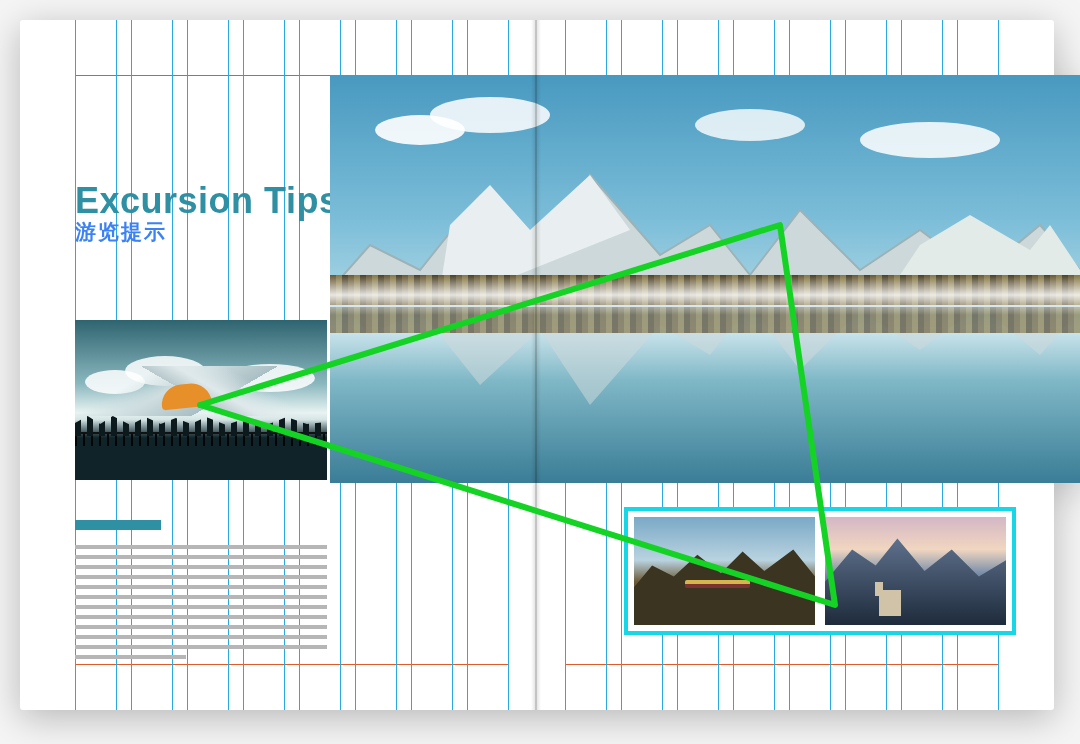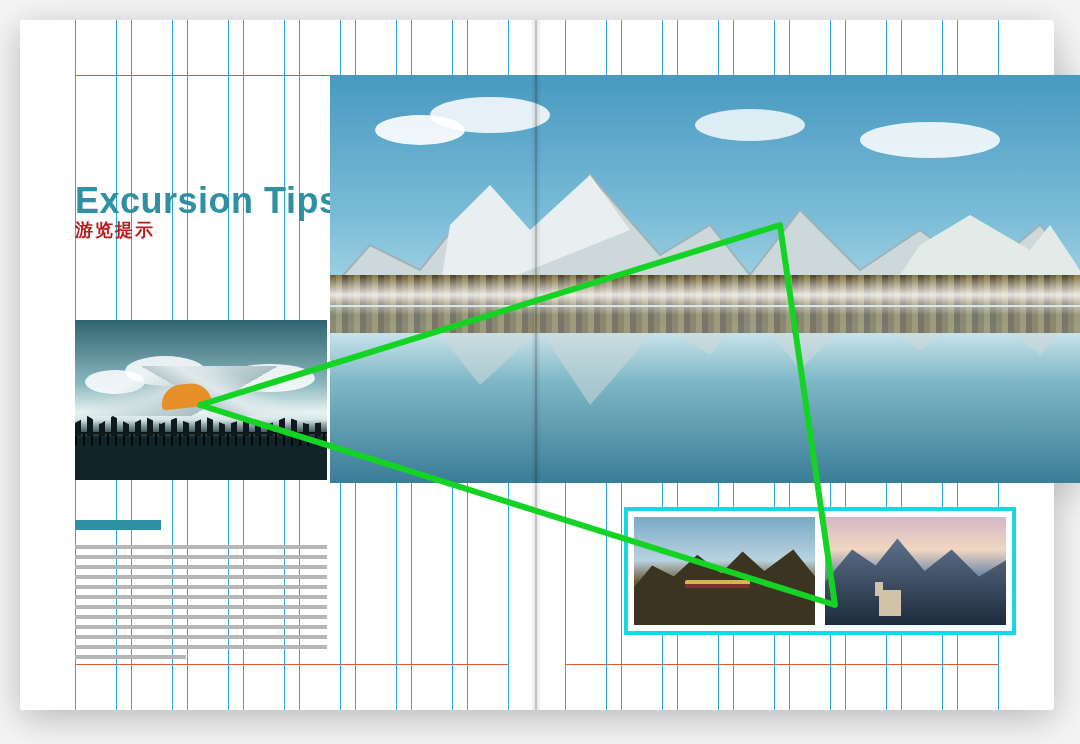--- a/index.html
+++ b/index.html
@@ -71,23 +71,23 @@
     top: 160px;
     font-size: 36px;
     font-weight: 700;
     color: #2f8fa3;
     letter-spacing: 0.5px;
   }
   .title-cn {
     position: absolute;
     left: 55px;
     top: 198px;
-    font-size: 18px;
+    font-size: 21px;
     font-weight: 600;
-    color: #b91c1c;
+    color: #3b82f6;
     letter-spacing: 2px;
   }
   .photo-deck {
     position: absolute;
     left: 55px;
     top: 300px;
     width: 252px;
     height: 160px;
     overflow: hidden;
     background: linear-gradient(to bottom, #2f6a7a 0%, #a9cfd6 55%, #2f6a7a 100%);

